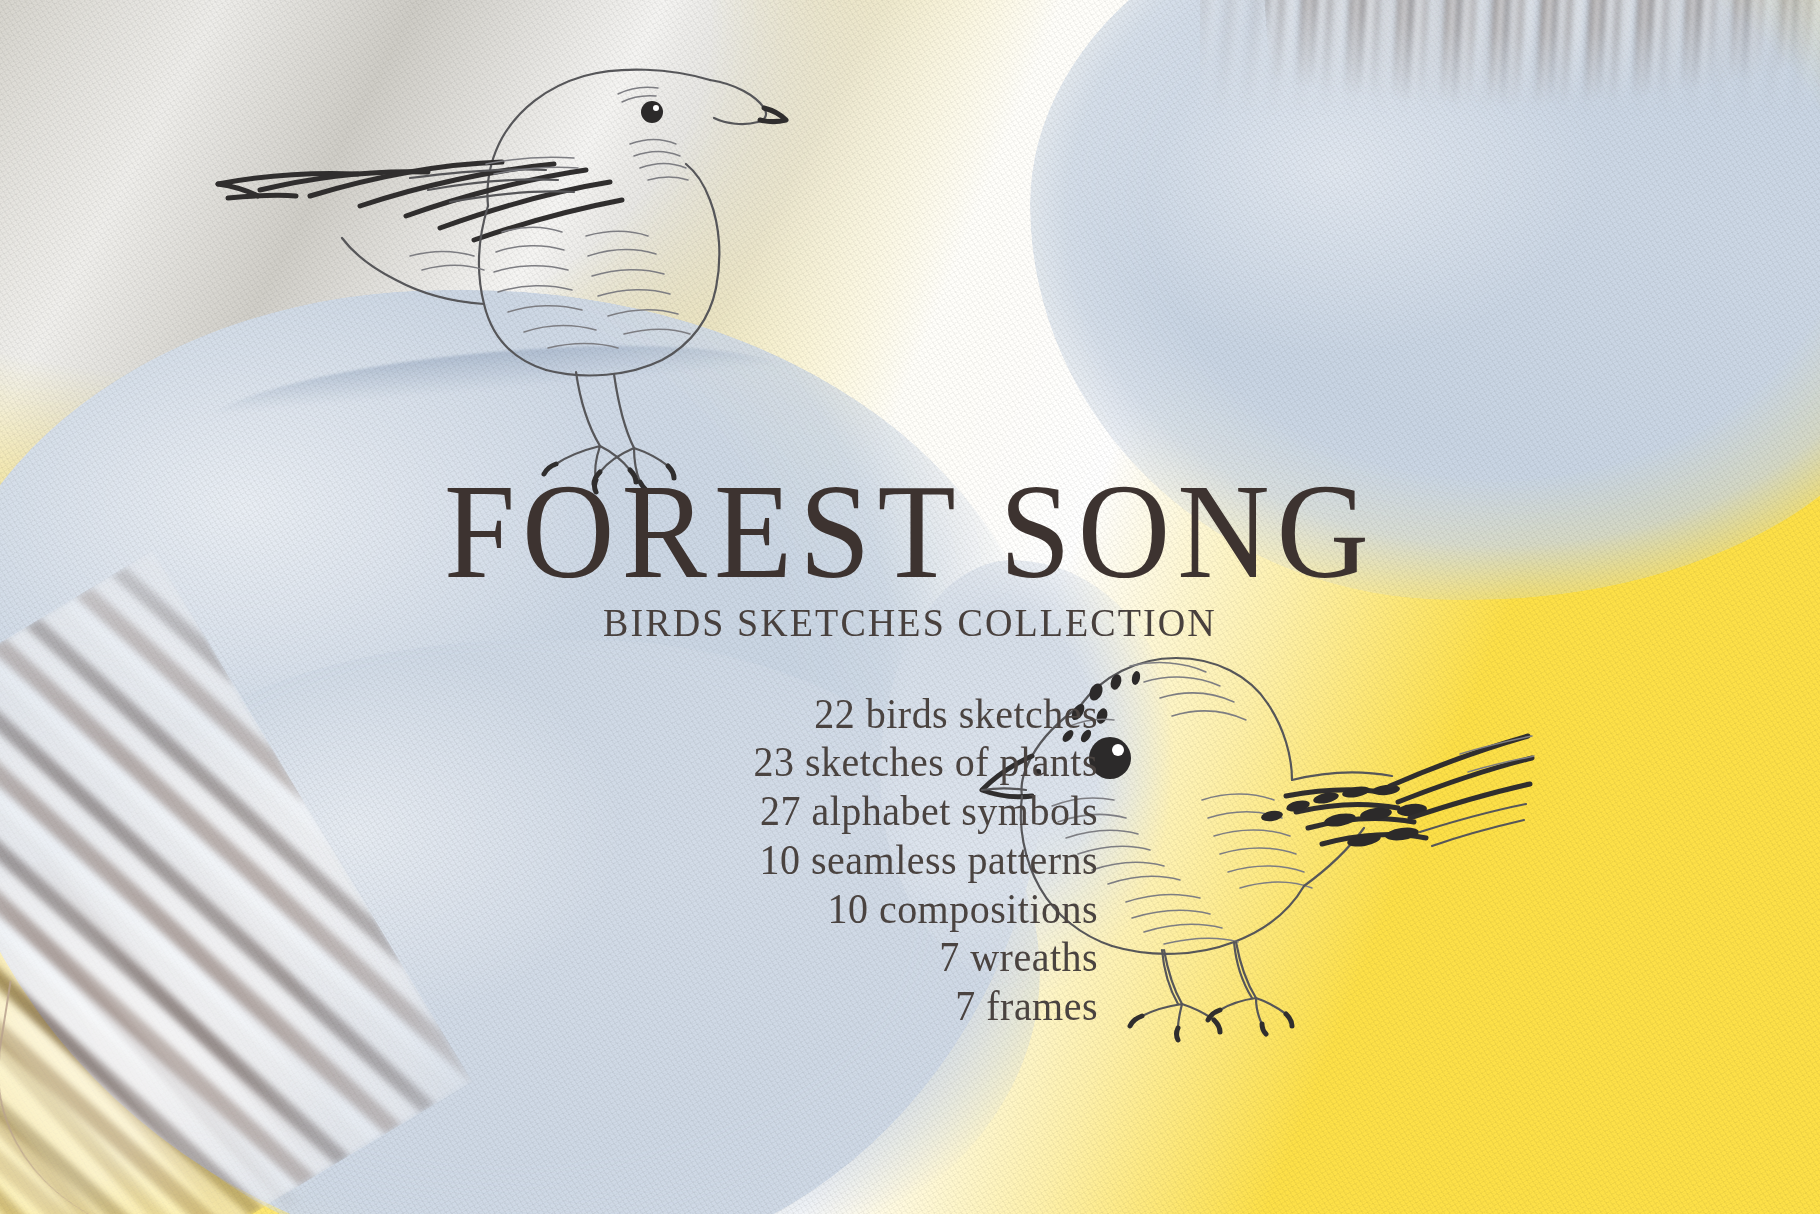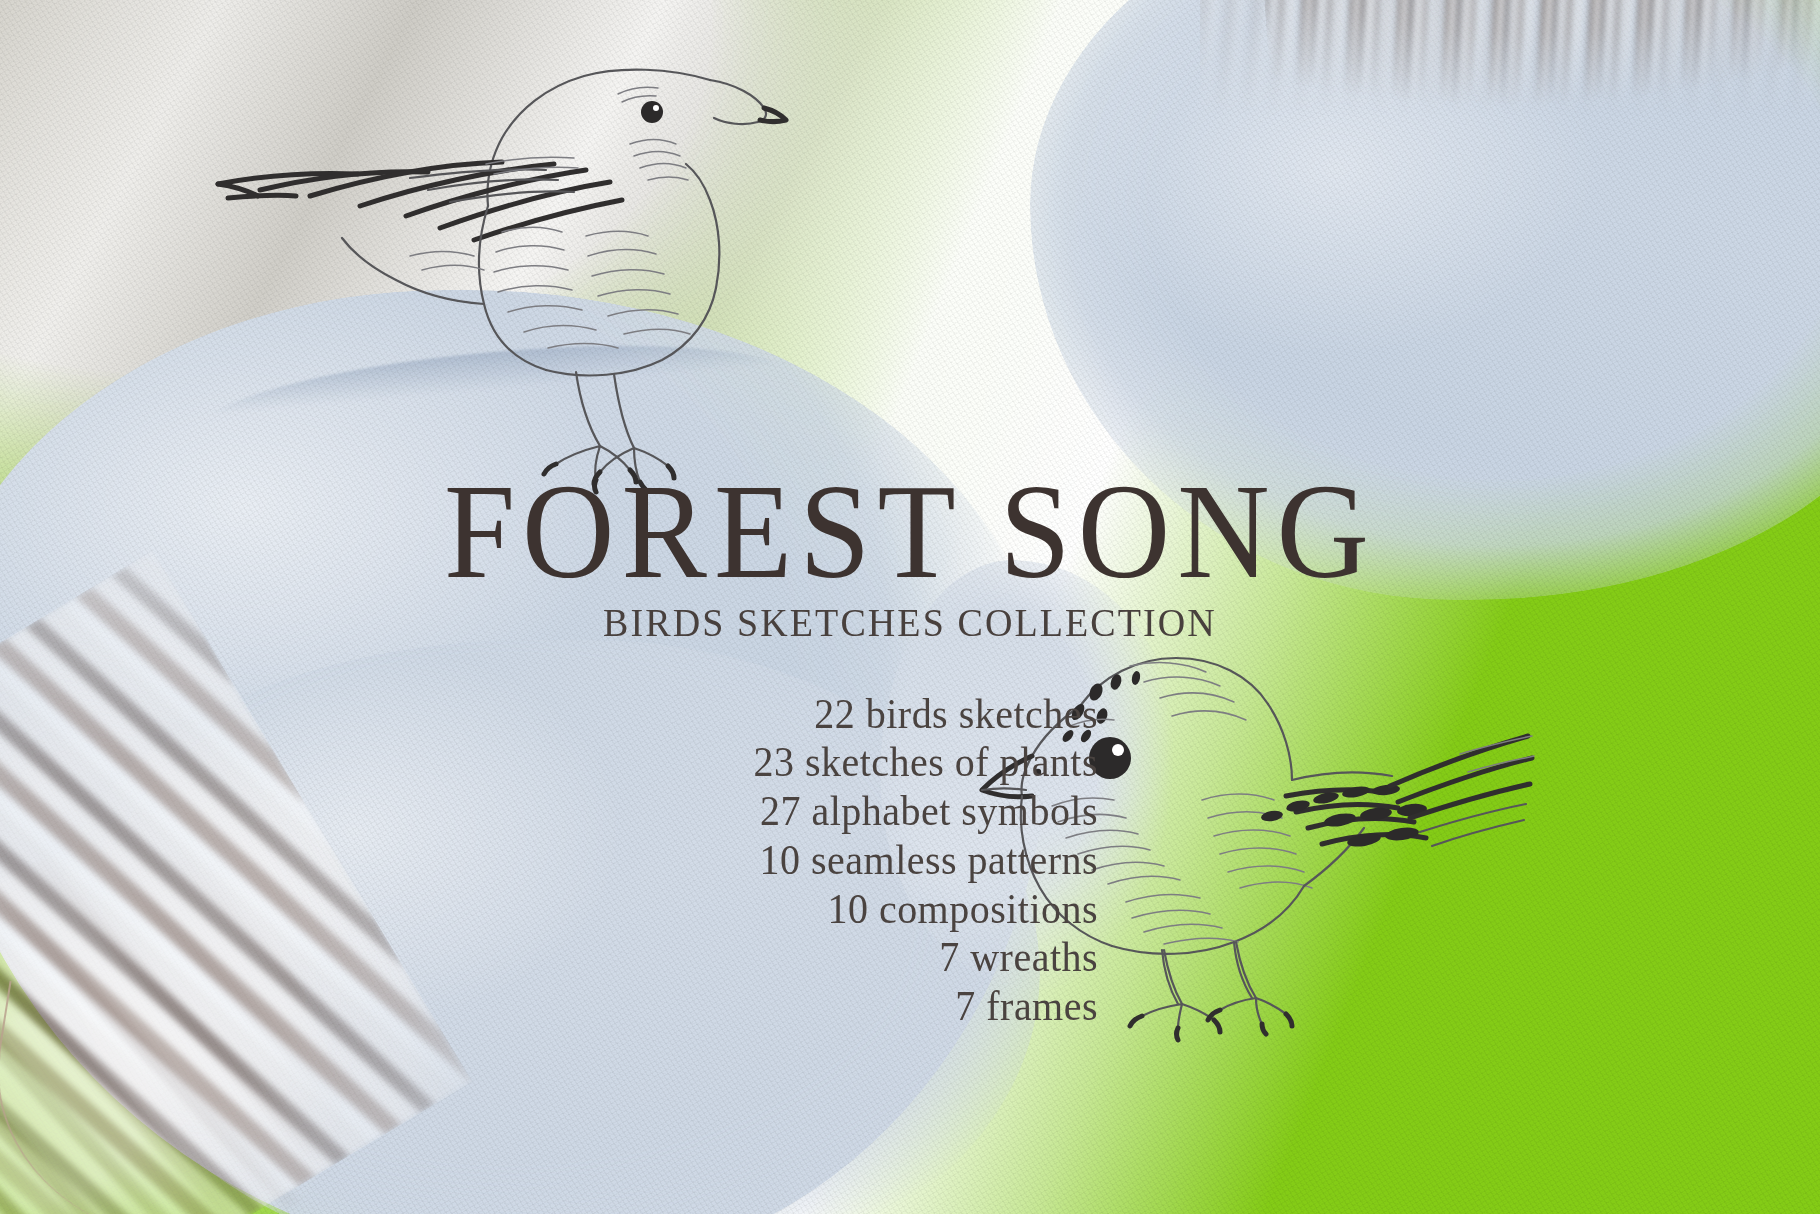--- a/index.html
+++ b/index.html
@@ -3,21 +3,21 @@
 <meta charset="utf-8">
 <title>Forest Song — Birds Sketches Collection</title>
 <style>
   html,body{margin:0;padding:0;background:#ffffff;}
   body{font-family:"Liberation Sans",sans-serif;}
 
   #poster{
     position:relative;
     width:1820px;height:1214px;
     overflow:hidden;
-    background:#84cc16;
+    background:#fde047;
   }
 
   
   .layer{position:absolute;inset:0;pointer-events:none;}
 
   
   #paper-warm{
     background:
       linear-gradient(118deg,
         rgba(255,255,255,0.00) 0%,

